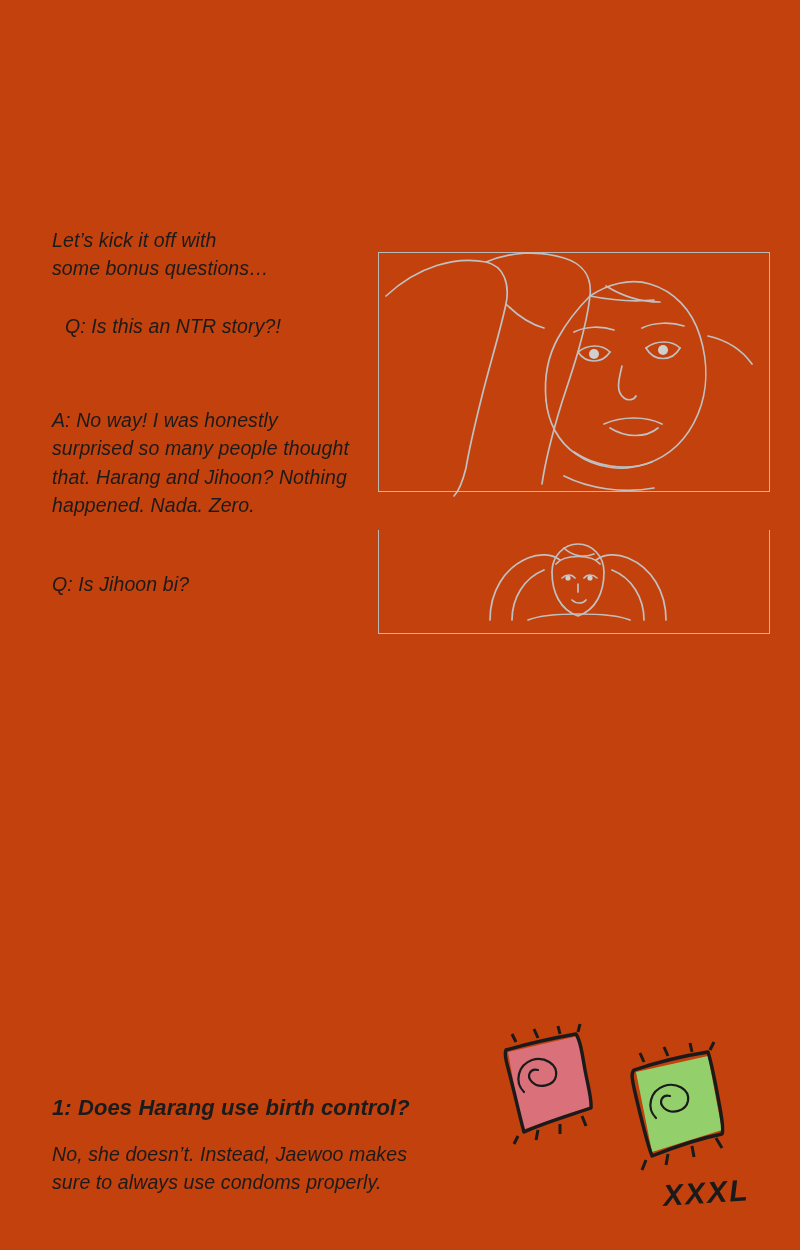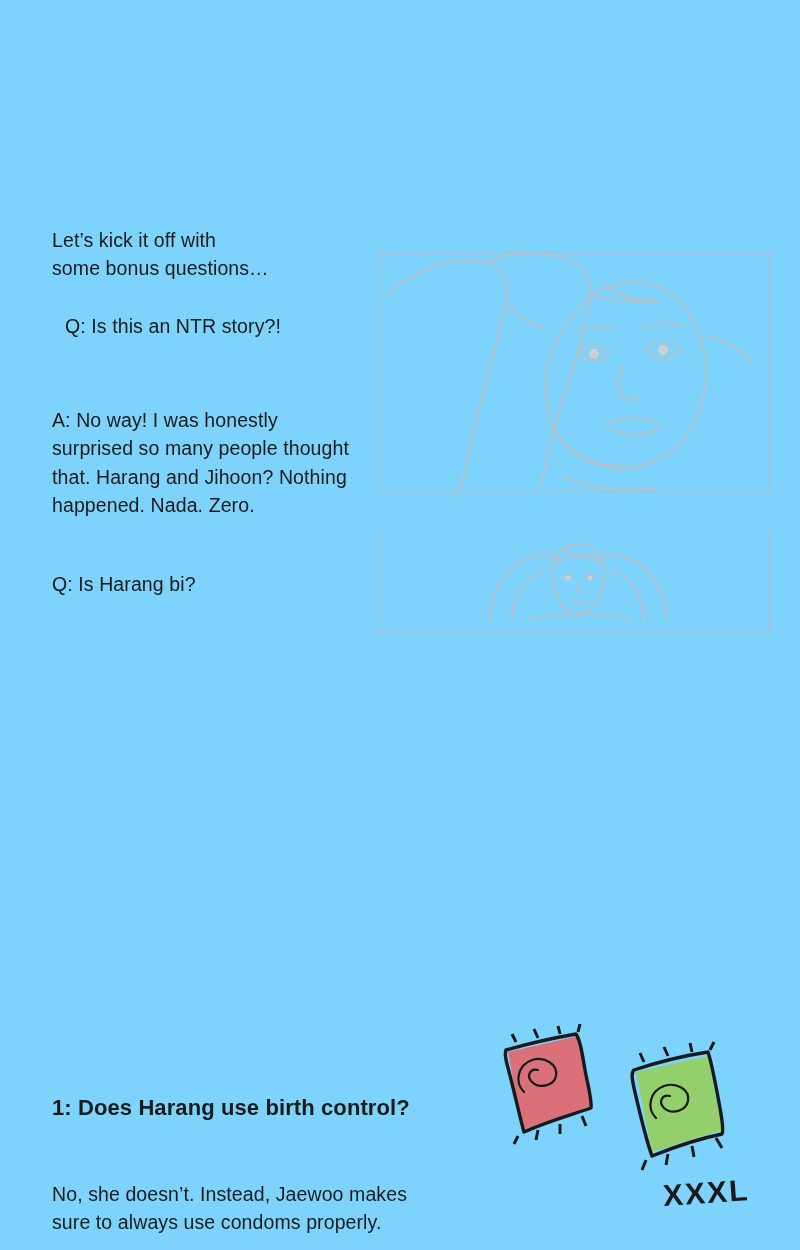--- a/index.html
+++ b/index.html
@@ -11,21 +11,22 @@
     width: 800px;
     height: 1250px;
     position: relative;
     overflow: hidden;
     font-family: "Liberation Sans", sans-serif;
     color: #1a1a1a;
   }
   .page {
     position: absolute;
     inset: 0;
-    background: #7dd3fc;
+    background: #c2410c;
+    font-style: italic;
   }
 
   
   .text-block {
     position: absolute;
     font-size: 19.5px;
     line-height: 1.45;
     color: #1b1b1b;
     white-space: pre-line;
     letter-spacing: 0.1px;
@@ -35,21 +36,21 @@
     font-size: 22px;
     letter-spacing: 0.1px;
   }
 
   #intro-text   { left: 52px;  top: 226px; width: 320px; }
   #q1-text      { left: 65px;  top: 312px; width: 330px; }
   #a1-text      { left: 52px;  top: 406px; width: 430px; }
   #q2-text      { left: 52px;  top: 570px; width: 330px; }
   #a2-text      { left: 52px;  top: 666px; width: 450px; }
   #faq1-q       { left: 52px;  top: 1092px; width: 470px; }
-  #faq1-a       { left: 52px;  top: 1180px; width: 500px; }
+  #faq1-a       { left: 52px;  top: 1140px; width: 500px; }
 
   
   .panel {
     position: absolute;
     border: 1.6px solid #b9b9b9;
     box-sizing: border-box;
   }
   #panel-top {
     left: 378px;
     top: 252px;
@@ -101,21 +102,21 @@
   <div class="text-block" id="intro-text">Let’s kick it off with
 some bonus questions…</div>
 
   <div class="text-block" id="q1-text">Q: Is this an NTR story?!</div>
 
   <div class="text-block" id="a1-text">A: No way! I was honestly
 surprised so many people thought
 that. Harang and Jihoon? Nothing
 happened. Nada. Zero.</div>
 
-  <div class="text-block" id="q2-text">Q: Is Harang bi?</div>
+  <div class="text-block" id="q2-text">Q: Is Jihoon bi?</div>
 
 
   <div class="text-block bold-q" id="faq1-q">1: Does Harang use birth control?</div>
 
   <div class="text-block" id="faq1-a">No, she doesn’t. Instead, Jaewoo makes
 sure to always use condoms properly.</div>
 
   <div class="panel" id="panel-top"></div>
 
   <div class="panel" id="panel-bottom"></div>

